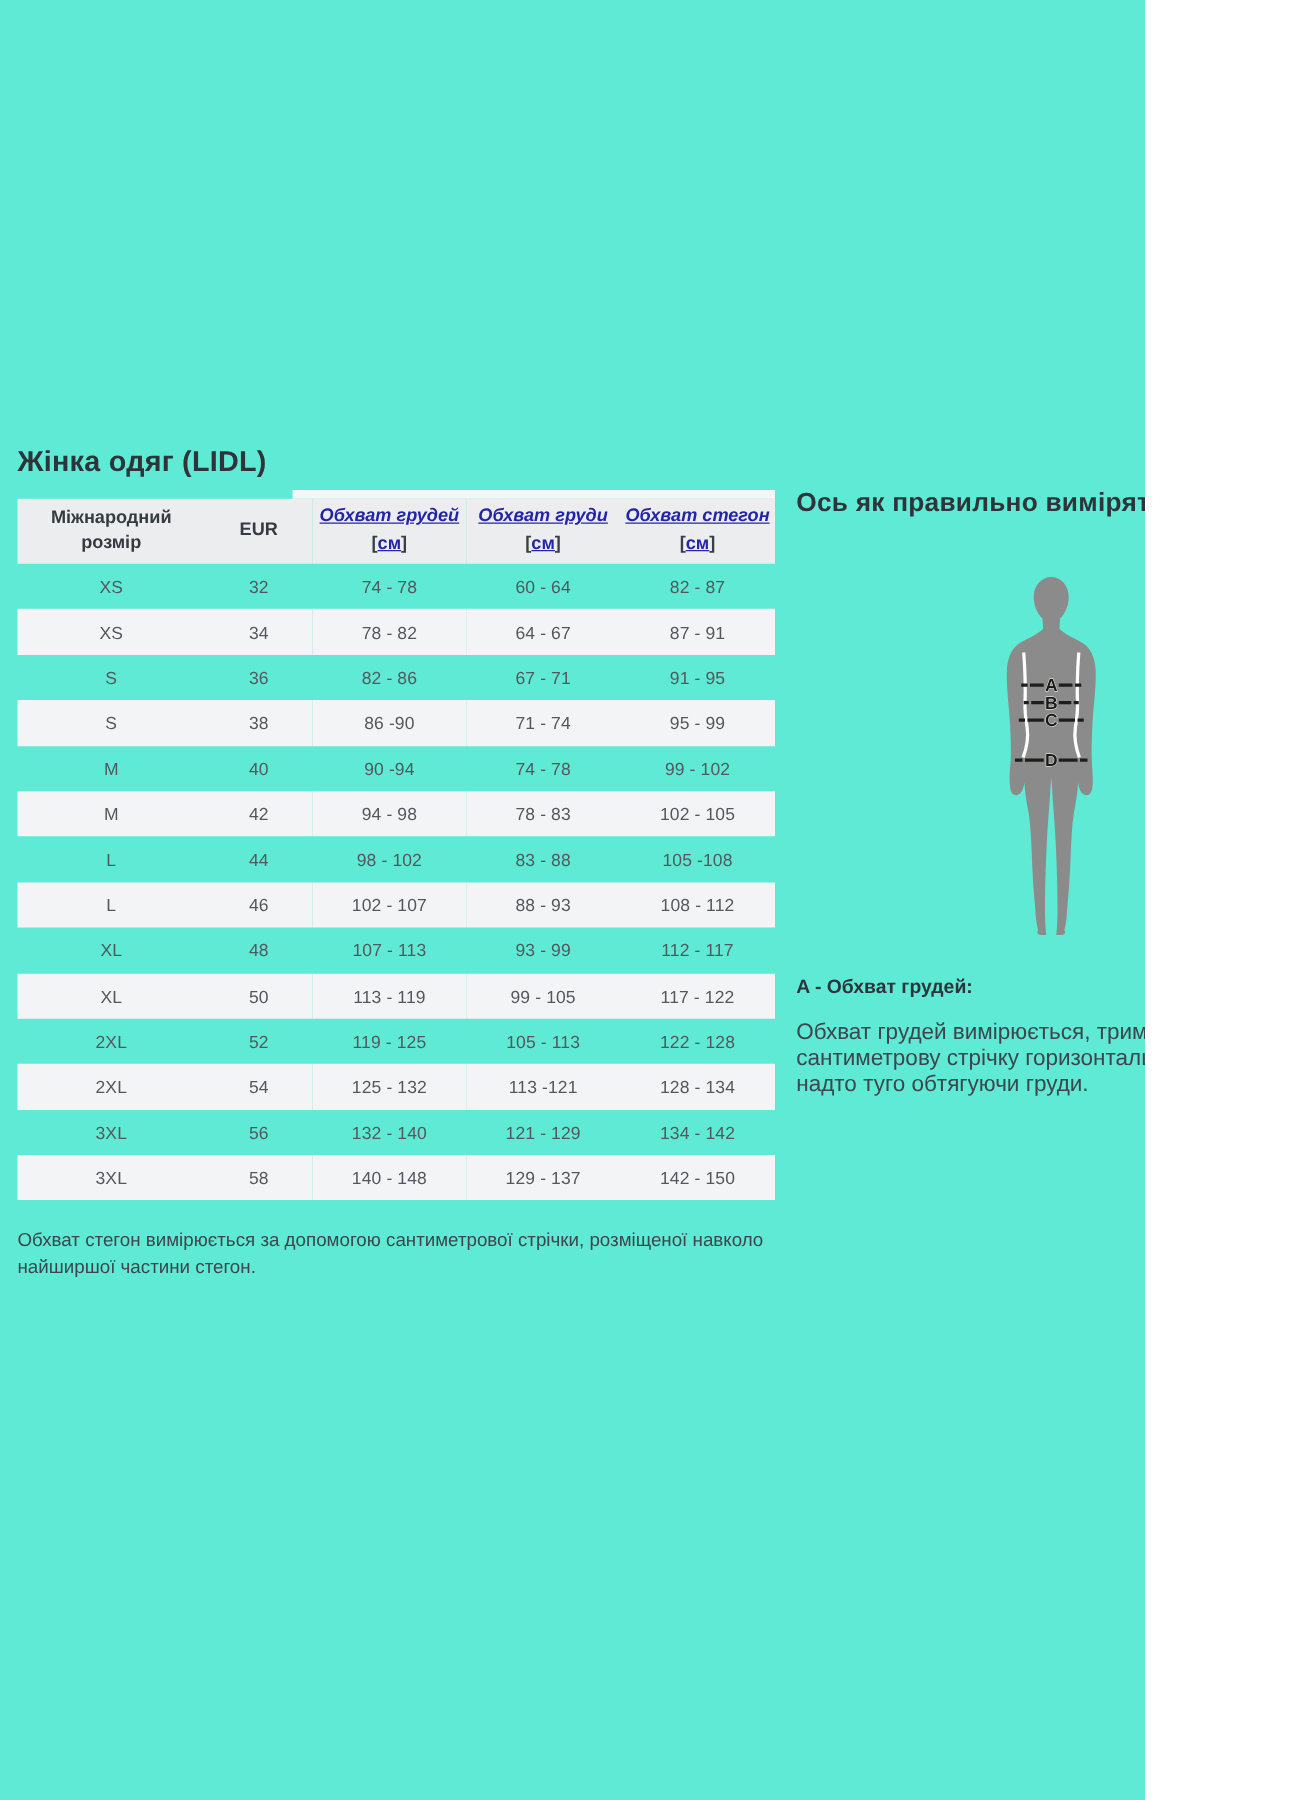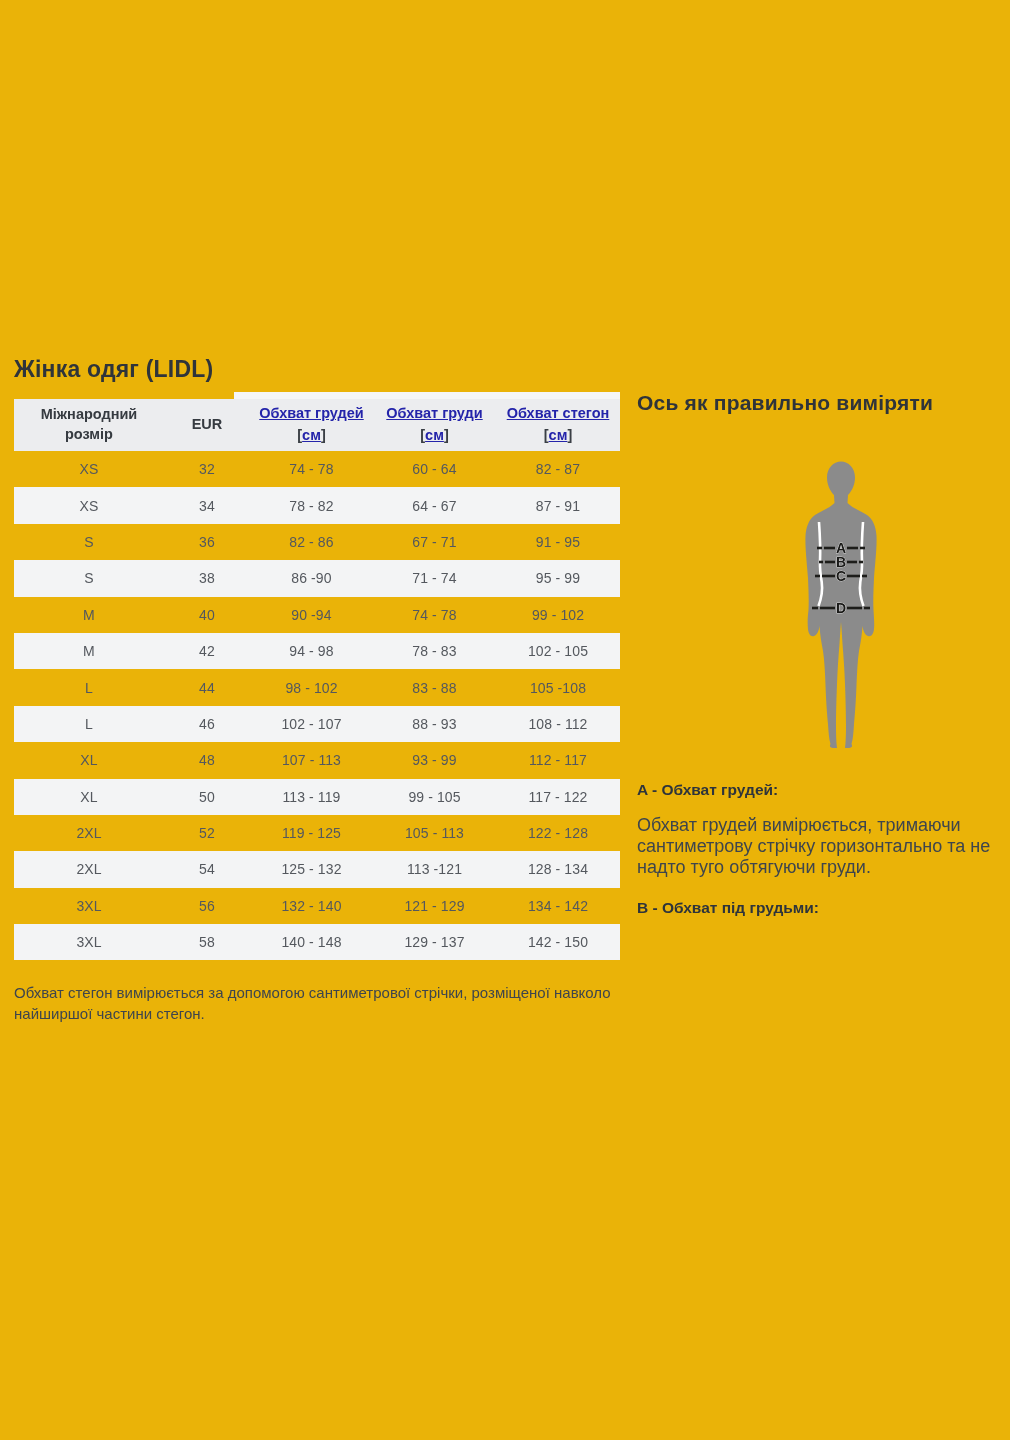--- a/index.html
+++ b/index.html
@@ -1,21 +1,21 @@
 <!DOCTYPE html>
 <html><head>
 <meta charset="utf-8">
 <style>
   * { box-sizing: border-box; margin: 0; padding: 0; }
   html, body { background: #ffffff; }
   .page {
     position: relative;
-    width: 1010px;
+    width: 916px;
     height: 1440px;
-    background: #eab308;
+    background: #5eead4;
     font-family: "Liberation Sans", sans-serif;
     overflow: hidden;
   }
   
   .left-col { position: absolute; left: 14px; top: 356px; width: 606px; }
   .chart-title {
     font-size: 23px; font-weight: 700; color: #2f343a;
     letter-spacing: 0.2px; margin-bottom: 16px;
   }
   .table-wrap { position: relative; }
@@ -23,21 +23,21 @@
     position: absolute; top: -7px; left: 220px; width: 386px; height: 7px;
     background: #f5f6f7;
   }
   table.size-table { border-collapse: collapse; width: 606px; table-layout: fixed; }
   table.size-table thead th {
     background: #ecedef; height: 52px; vertical-align: middle;
     font-size: 14.5px; font-weight: 700; color: #363b41;
     text-align: center; padding: 2px 4px; line-height: 1.35;
   }
   table.size-table thead th a.col-link {
-    color: #2424aa; text-decoration: underline; font-weight: 700; cursor: pointer;
+    color: #2424aa; text-decoration: underline; font-weight: 700; cursor: pointer; font-style: italic;
   }
   .unit-row { margin-top: 2px; font-weight: 700; color: #3a3f45; }
   .unit-row a { color: #2424aa; text-decoration: underline; cursor: pointer; }
   table.size-table tbody td {
     height: 36.4px; text-align: center; vertical-align: middle;
     font-size: 14px; color: #54585e; letter-spacing: 0.1px;
   }
   table.size-table tbody tr.alt { background: #f3f4f5; }
   .note-heading {
     margin-top: 20px; font-size: 15.5px; font-weight: 700; color: #2e343b;
@@ -256,19 +256,18 @@
       </svg>
     </div>
 
     <div class="sections">
   <div class="guide-section">
     <h3>A - Обхват грудей:</h3>
     <p>Обхват грудей вимірюється, тримаючи сантиметрову стрічку горизонтально та не надто туго обтягуючи груди.</p>
   </div>
 
   <div class="guide-section">
-    <h3>B - Обхват під грудьми:</h3>
   </div>
 
 </div>
   </div>
 
 </div>
 
 </body></html>

